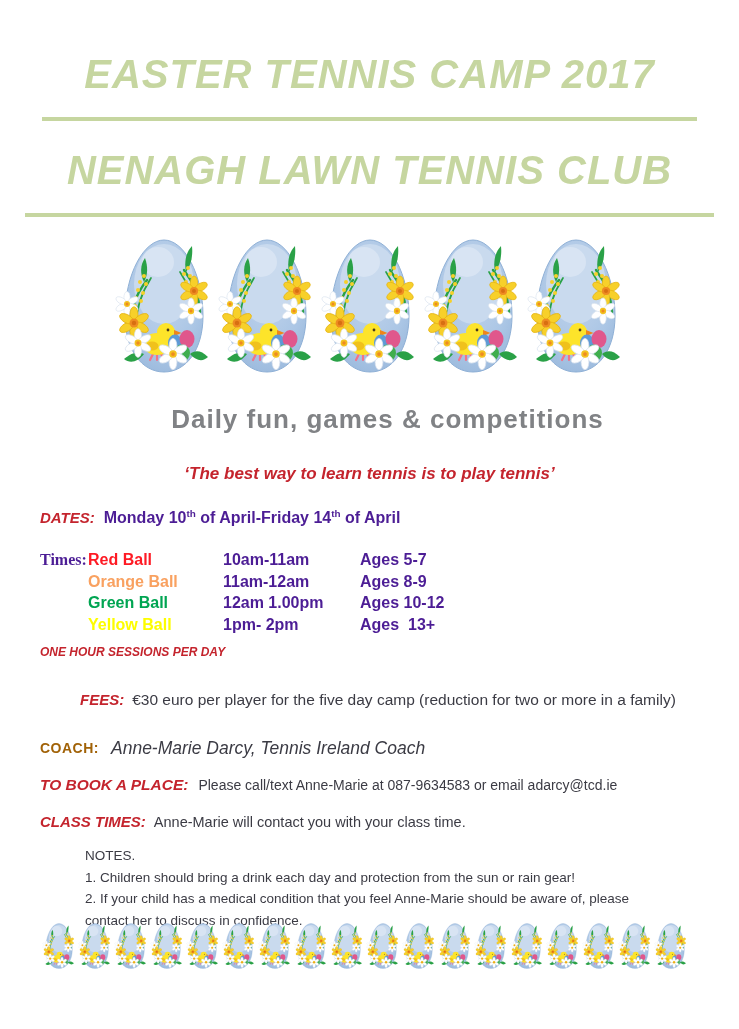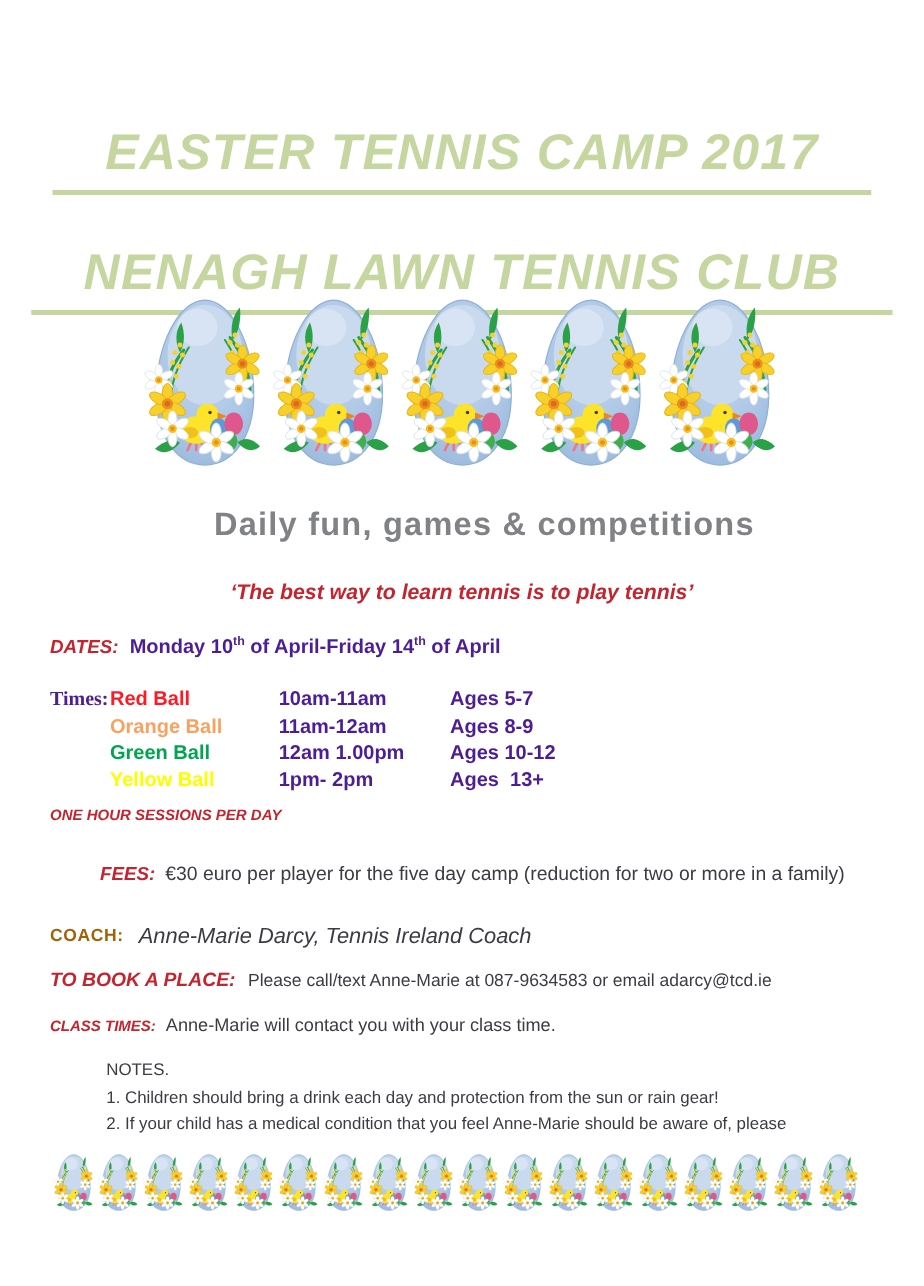--- a/index.html
+++ b/index.html
@@ -9,23 +9,22 @@
     background:#ffffff; overflow:hidden;
     font-family:"Liberation Sans", sans-serif;
   }
   
   .title-line {
     position:absolute; left:0; width:100%; text-align:center;
     color:#c6d6a0; font-weight:bold; font-style:italic;
     font-size:40px; letter-spacing:1px; white-space:nowrap;
   }
   .title-line .u {
-    display:inline-block; padding:0 42px 7px 42px;
+    display:inline-block; padding:0 42px 20px 42px;
     border-bottom:4px solid #c6d6a0;
-    margin-top:48px;
   }
   .t1 { top:52px; }
   .t2 { top:148px; }
 
   
   .egg-row-large {
     position:absolute; top:236px; left:0; width:100%;
     display:flex; justify-content:center; gap:3px;
   }
   .egg-row-large svg { width:100px; height:140px; }
@@ -72,21 +71,21 @@
   .coach-line .coach-label {
     color:#a16207; font-weight:bold; font-style:normal;
     font-size:14px; letter-spacing:0.5px; margin-right:12px; vertical-align:1px;
   }
   .coach-line .val { font-style:italic; }
 
   .booking-line { position:absolute; left:40px; top:776px; font-size:14px; }
   .booking-line .red-label { font-size:15.5px; margin-right:10px; }
 
   .class-line { position:absolute; left:40px; top:813px; font-size:14.5px; }
-  .class-line .red-label { font-size:12px; margin-right:8px;margin-top:13px; }
+  .class-line .red-label { font-size:15px; margin-right:8px;margin-top:13px; }
 
   .notes-block {
     position:absolute; left:85px; top:845px;
     font-size:13.5px; line-height:21.5px; color:#3b3b44;
   }
 </style>
 </head>
 <body>
 
 <div class="page">
@@ -250,20 +249,21 @@
   </div>
 
   <div class="class-line">
     <span class="red-label">CLASS TIMES:</span><span class="dark">Anne-Marie will contact you with your class time.</span>
   </div>
 
   <div class="notes-block">
     <div>NOTES.</div>
     <div>1. Children should bring a drink each day and protection from the sun or rain gear!</div>
     <div>2. If your child has a medical condition that you feel Anne-Marie should be aware of, please</div>
+    <div>contact her to discuss in confidence.</div>
   </div>
 
   <div class="egg-row-small">
     <svg viewBox="0 0 100 140">
         <use href="#egg-art"></use>
       </svg>
   <svg viewBox="0 0 100 140">
         <use href="#egg-art"></use>
       </svg>
       <svg viewBox="0 0 100 140">

